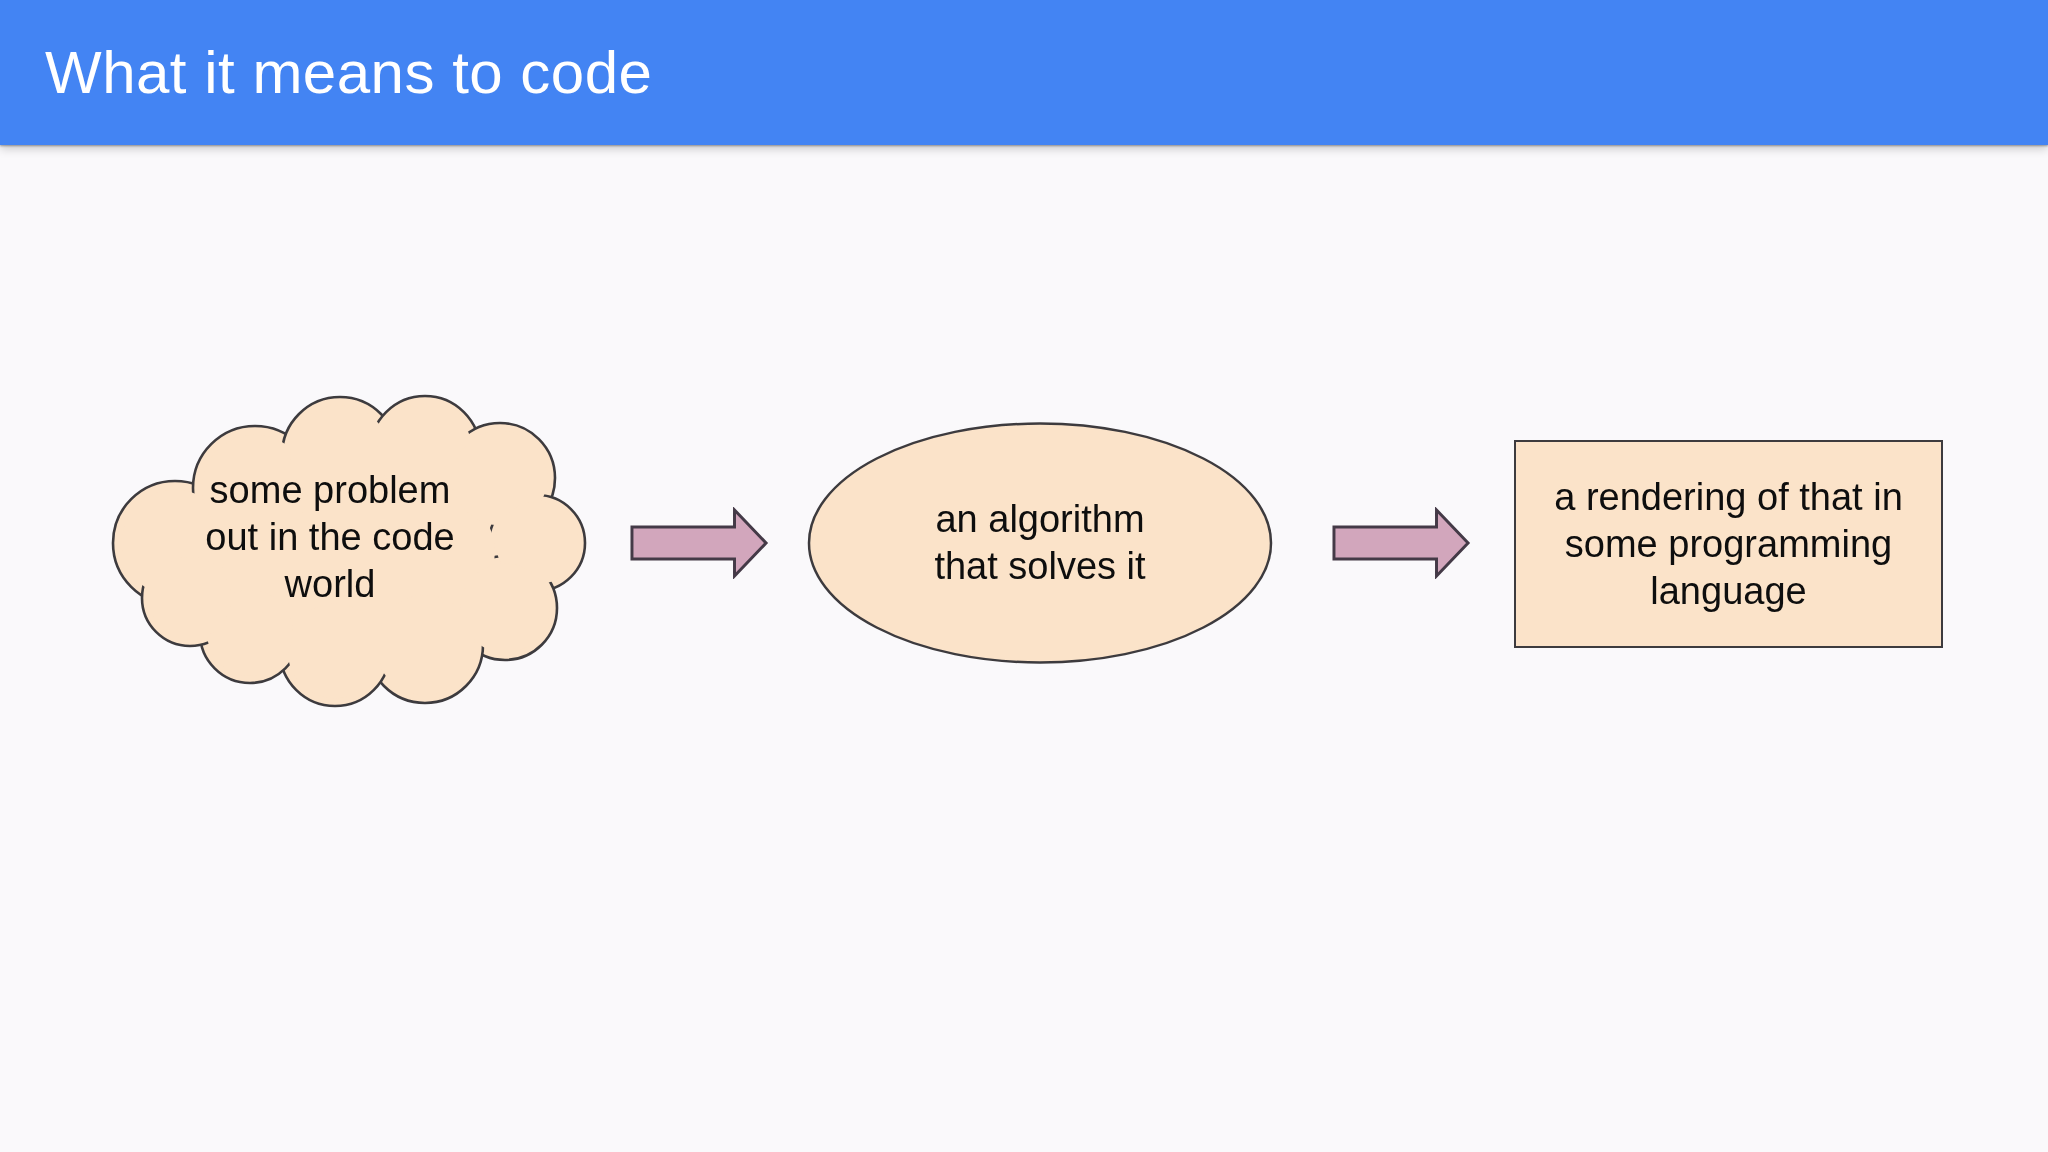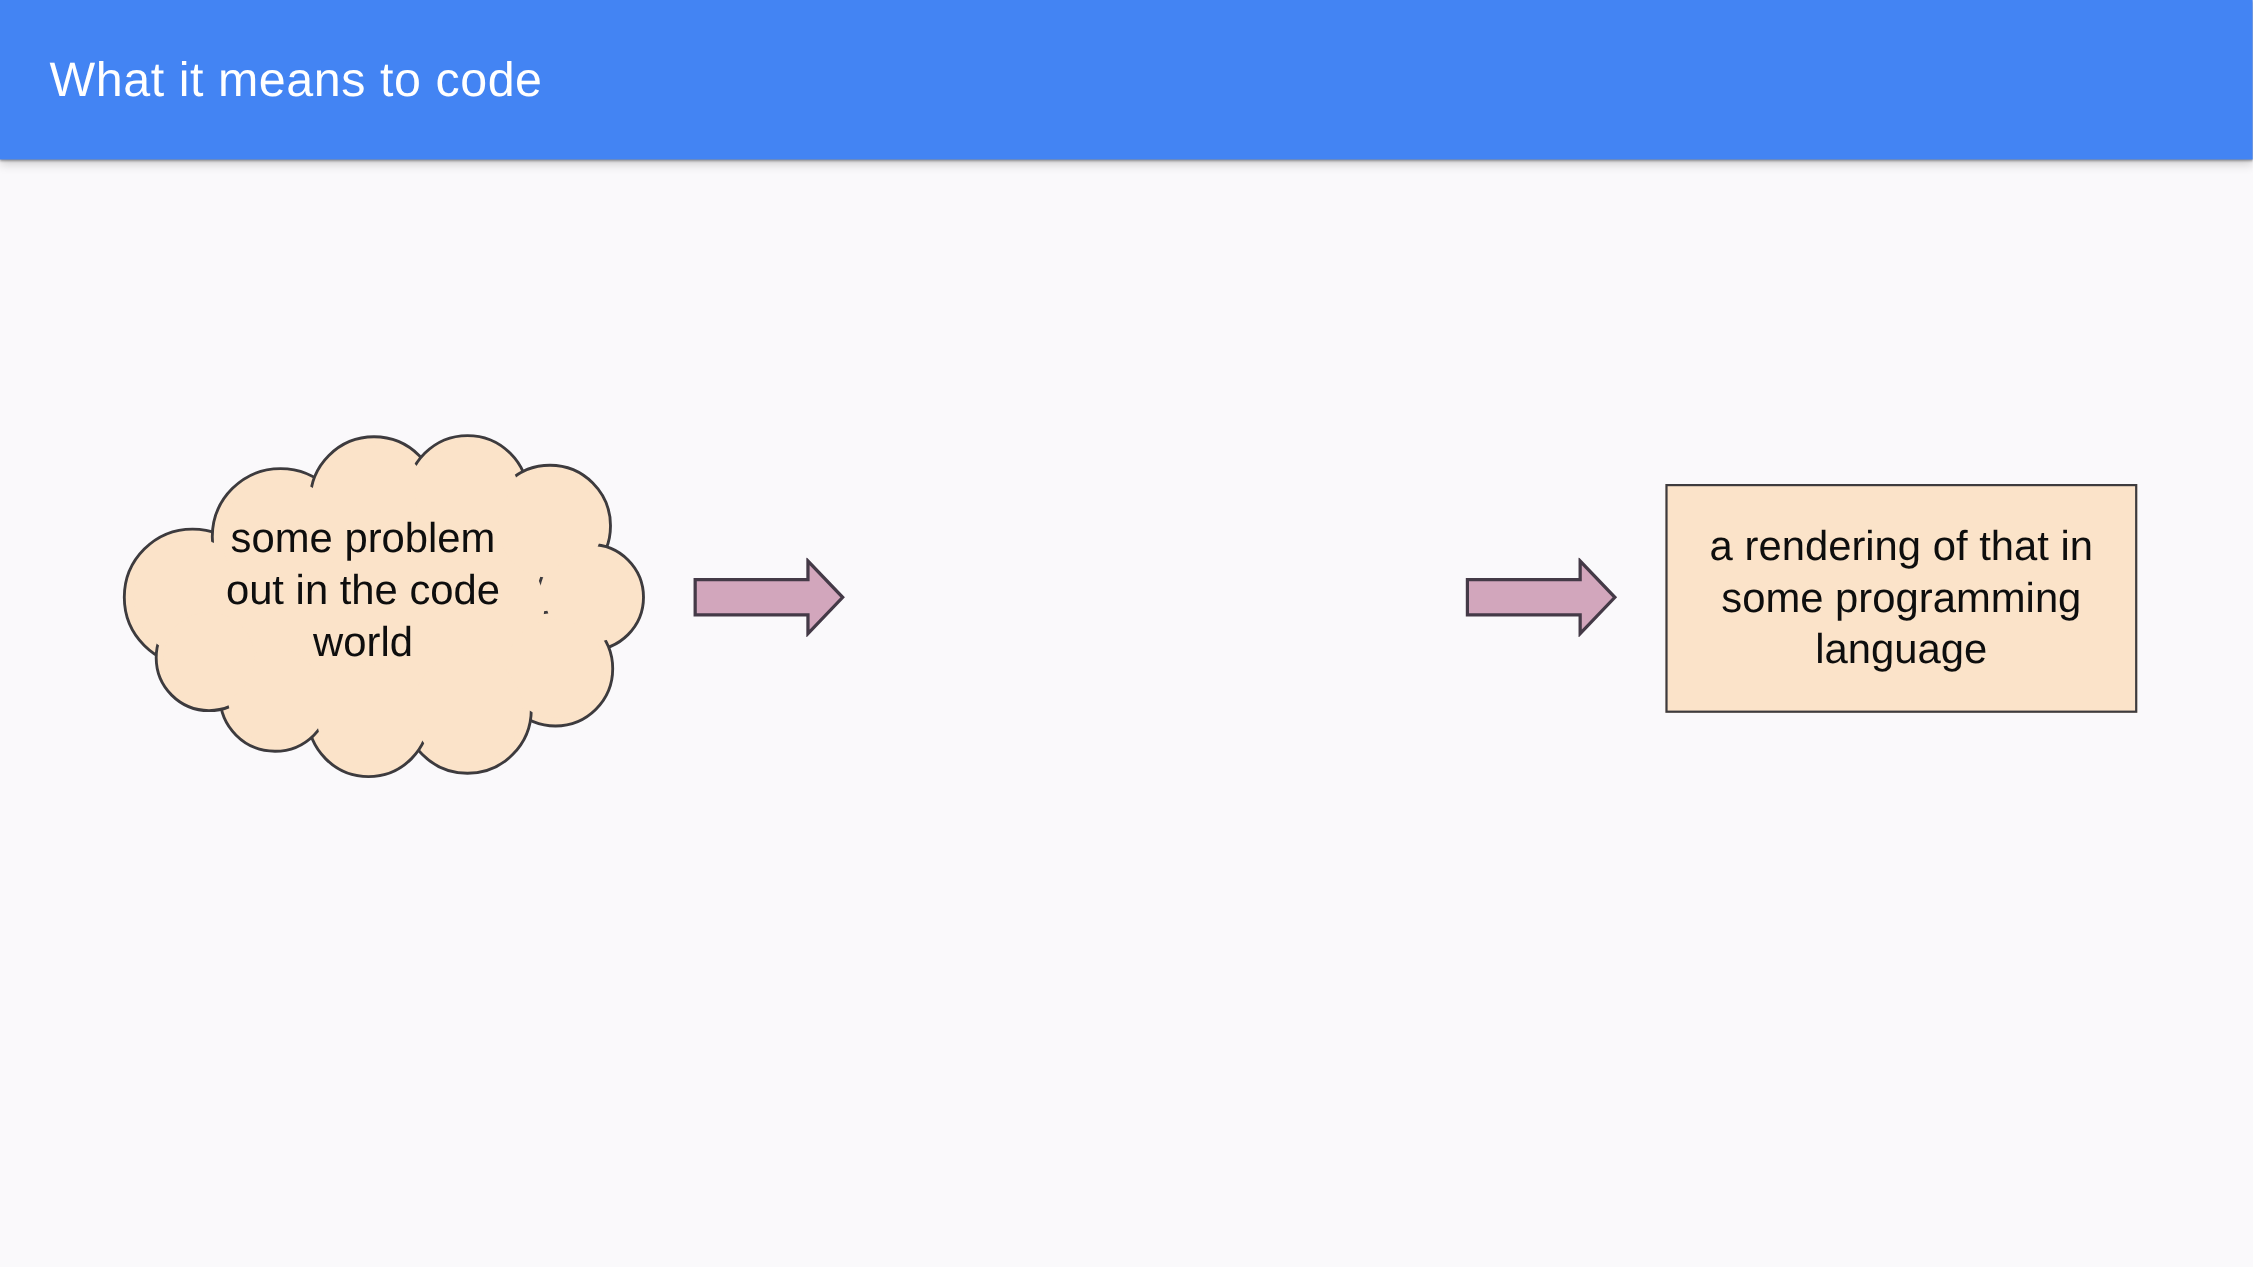--- a/index.html
+++ b/index.html
@@ -21,21 +21,21 @@
   }
   .header{
     position:absolute;left:0;top:0;width:2048px;height:145px;
     background:var(--header-bg);
     display:flex;align-items:center;
     padding-left:45px;
     box-shadow:0 1px 2px rgba(0,0,0,0.35), 0 4px 9px rgba(0,0,0,0.18);
     z-index:5;
   }
   .header h1{
-    font-size:44px;font-weight:400;letter-spacing:0.5px;
+    font-size:60px;font-weight:400;letter-spacing:0.5px;
     color:var(--title-color);
   }
   .slide{
     position:absolute;left:0;top:145px;width:2048px;height:1007px;
     background:var(--canvas-bg);
   }
   .node{position:absolute;display:flex;align-items:center;justify-content:center;}
   .node svg{position:absolute;left:0;top:0;width:100%;height:100%;}
   .node-label{
     position:relative;z-index:2;
@@ -106,20 +106,27 @@
 out in the code
 world</div>
   </div>
 
   <div class="connector connector-1">
     <svg viewBox="0 0 142 72" preserveAspectRatio="none" aria-hidden="true">
       <polygon class="arrow-part" points="2,20 106,20 106,3 138,36 106,69 106,52 2,52"></polygon>
     </svg>
   </div>
 
+  <div class="node ellipse-node">
+    <svg viewBox="0 0 468 244" preserveAspectRatio="none" aria-hidden="true">
+      <ellipse class="shape-part-thin" cx="234" cy="122" rx="231" ry="119.5"></ellipse>
+    </svg>
+    <div class="node-label">an algorithm
+that solves it</div>
+  </div>
 
   <div class="connector connector-2">
     <svg viewBox="0 0 142 72" preserveAspectRatio="none" aria-hidden="true">
       <polygon class="arrow-part" points="2,20 106,20 106,3 138,36 106,69 106,52 2,52"></polygon>
     </svg>
   </div>
 
   <div class="node rect-node">
     <div class="rect-box"></div>
     <div class="node-label">a rendering of that in

